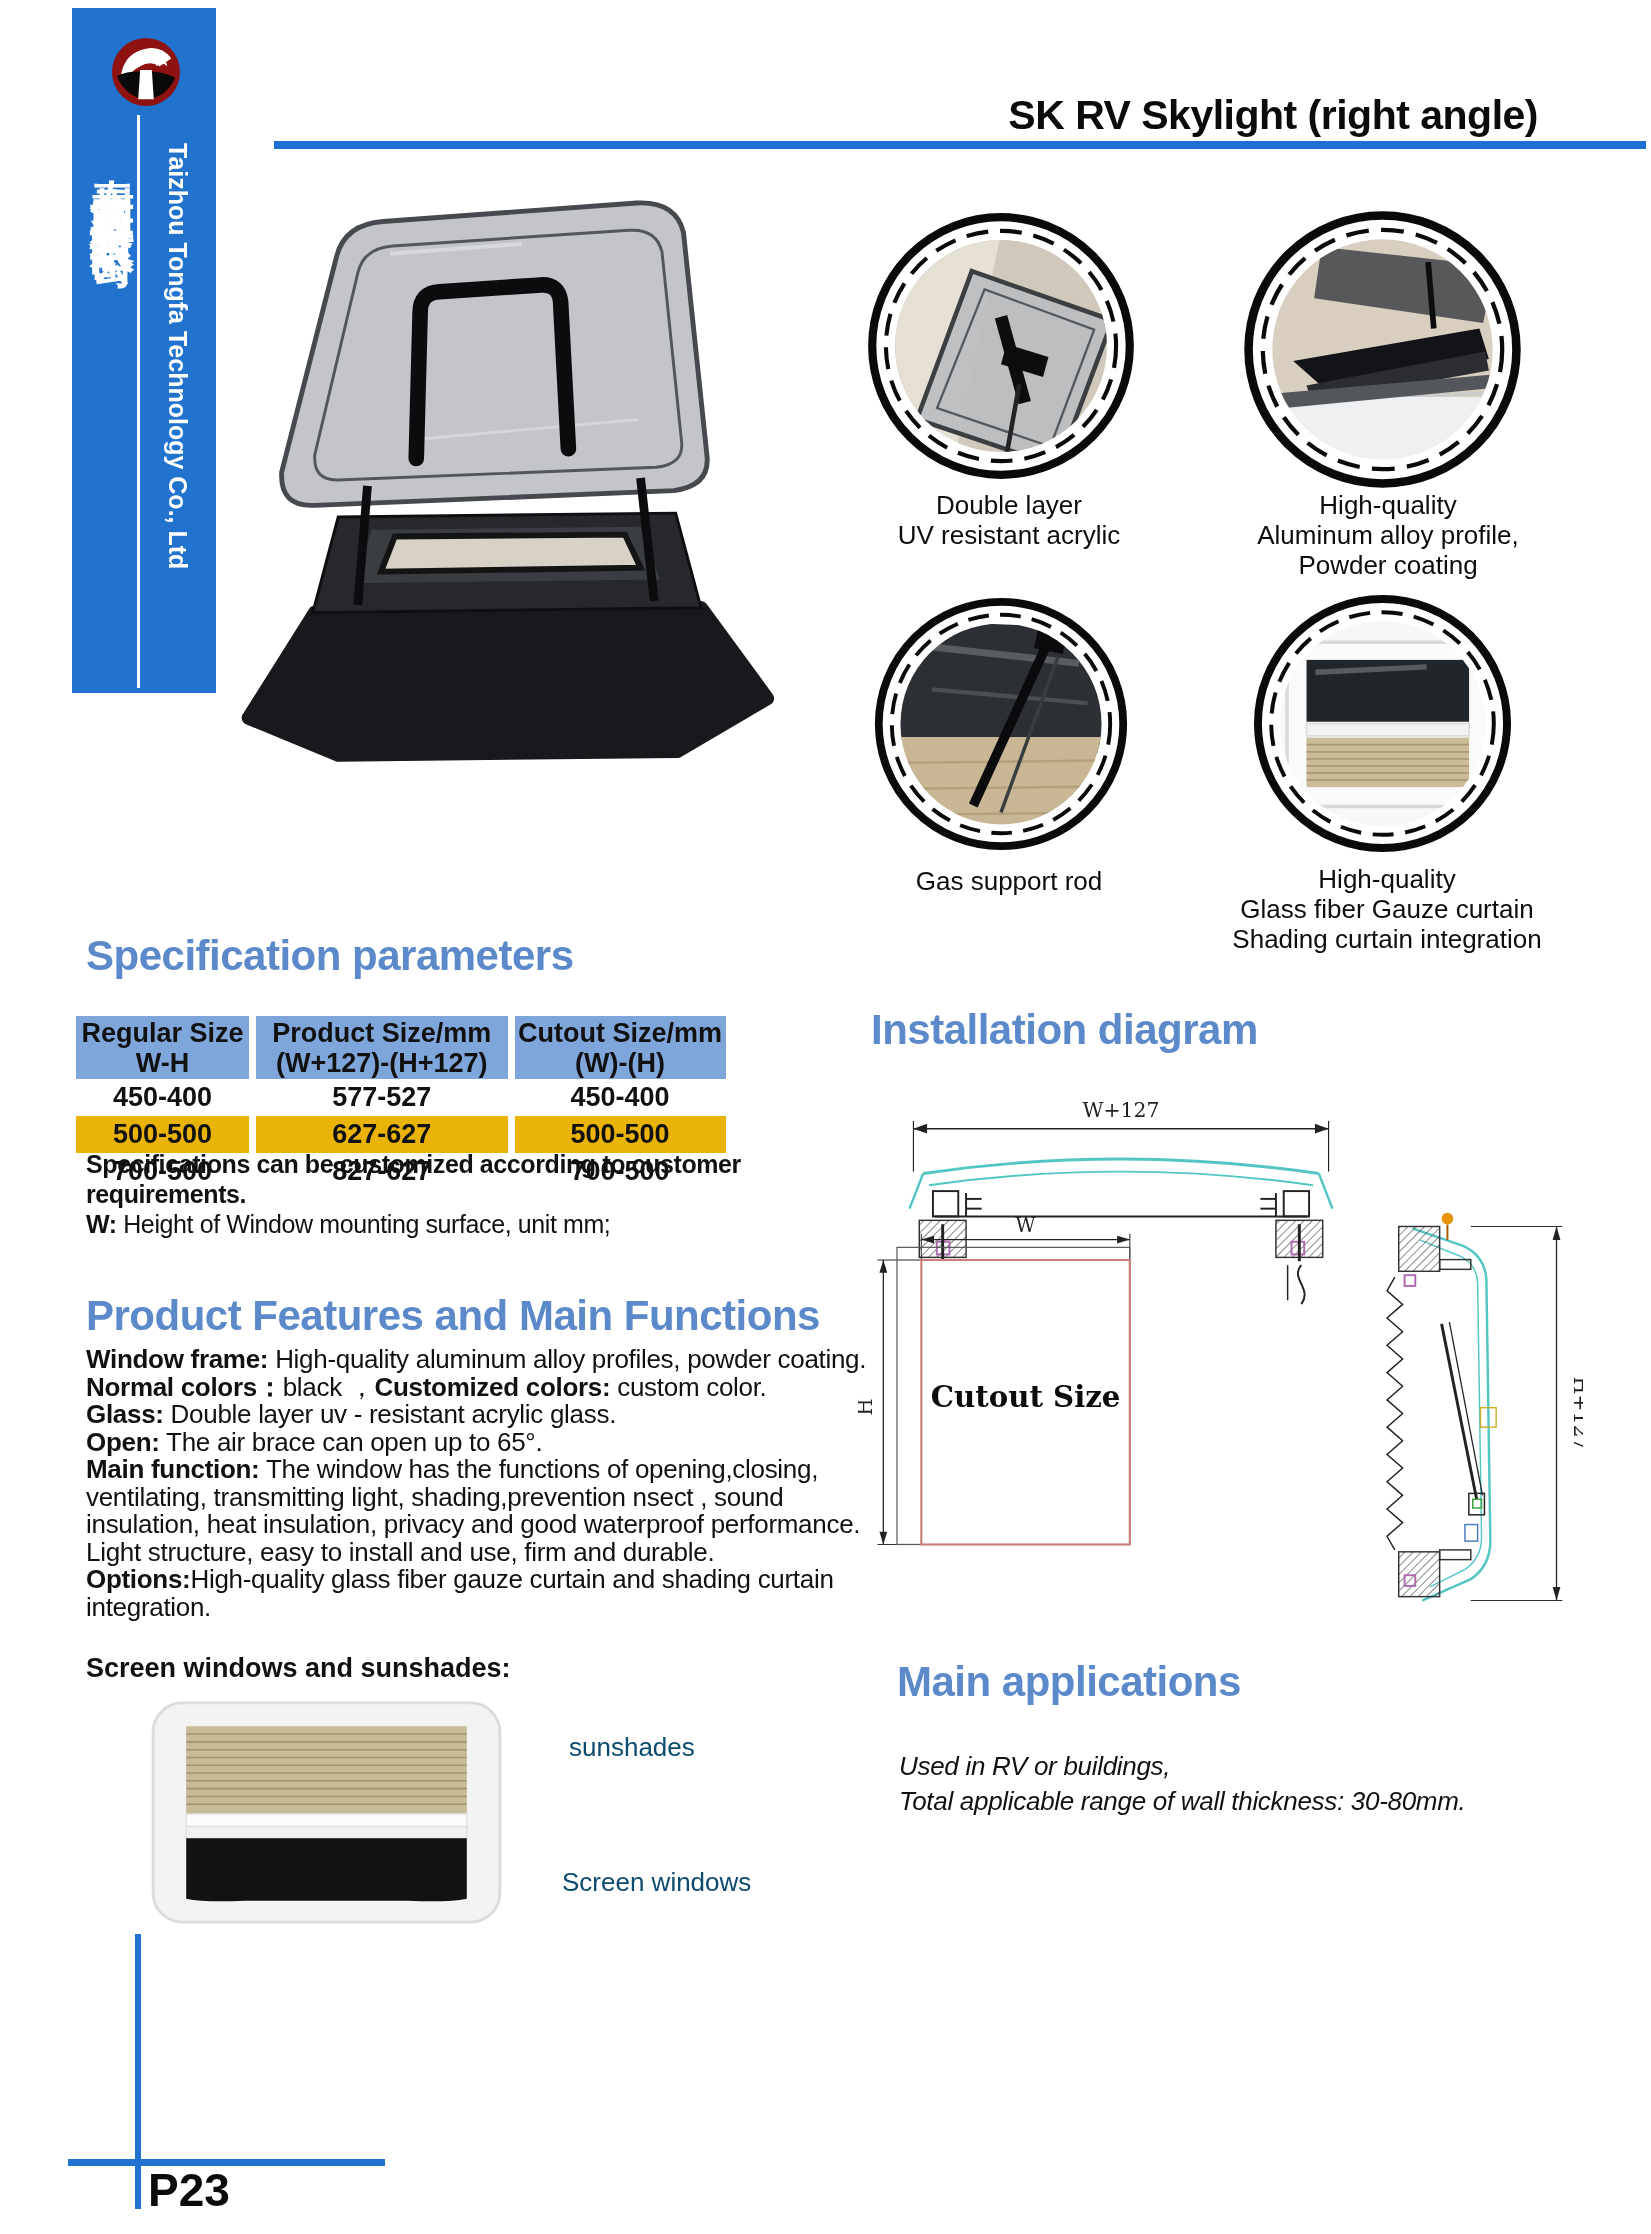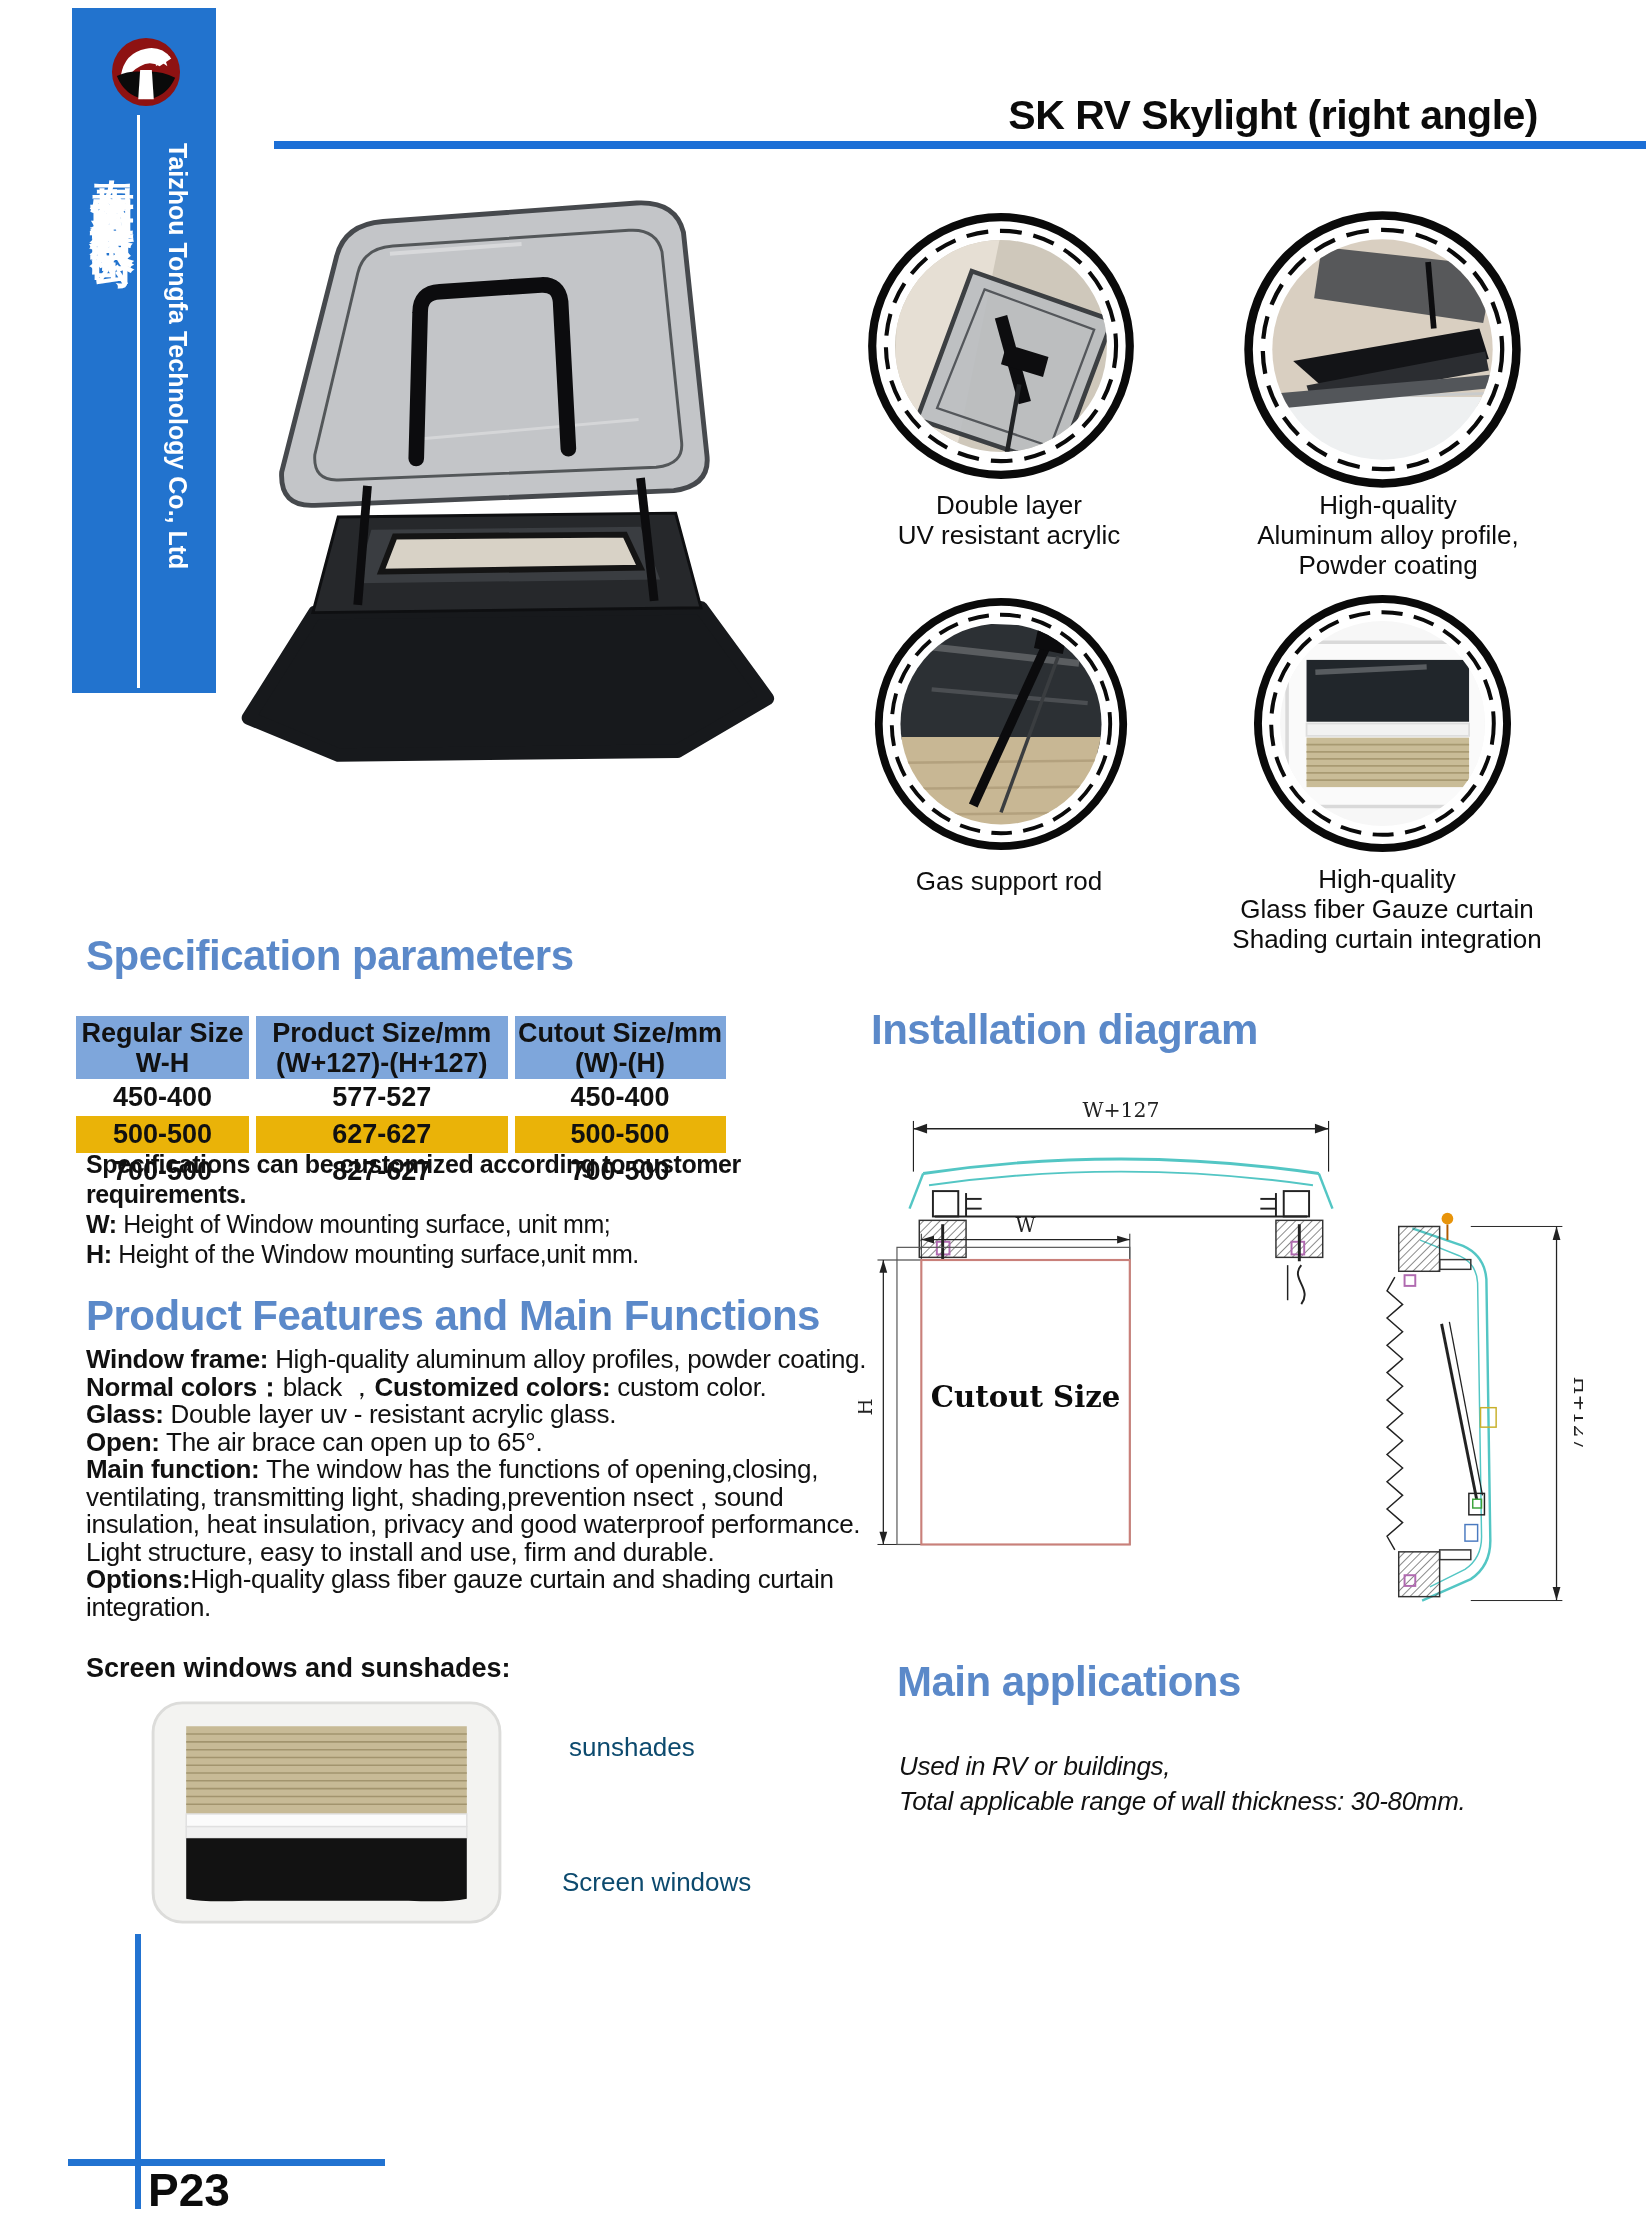--- a/index.html
+++ b/index.html
@@ -213,21 +213,20 @@
     <div class="dc alt">500-500</div>
 
     <div class="dc">700-500</div>
     <div class="dc">827-627</div>
     <div class="dc">700-500</div>
   </div>
 
   <div class="abs note-block">
     <p class="bold-all">Specifications can be customized according to customer requirements.</p>
     <p class="note-gap"><span class="blab">W:</span><span> Height of Window mounting surface, unit mm;</span></p>
-    <p><span class="blab"> H:</span><span> Height of the Window mounting surface,unit mm.</span></p>
   </div>
 
   <div class="abs h-blue" style="left:86px;top:1292px">Product Features and Main Functions</div>
 
   <div class="abs features">
     <span class="blab">Window frame:</span><span> High-quality aluminum alloy profiles, powder coating.</span><br>
     <span class="blab">Normal colors：</span><span>black ，</span><span class="blab">Customized colors:</span><span> custom color.</span><br>
     <span class="blab">Glass:</span><span> Double layer uv - resistant acrylic glass.</span><br>
     <span class="blab">Open:</span><span> The air brace can open up to 65°.</span><br>
     <span class="blab">Main function:</span><span> The window has the functions of opening,closing, ventilating, transmitting light, shading,prevention nsect , sound insulation, heat insulation, privacy and good waterproof performance. Light structure, easy to install and use, firm and durable.</span><br>

